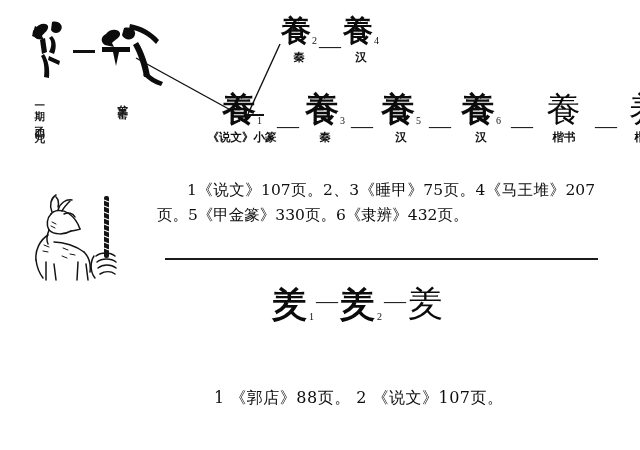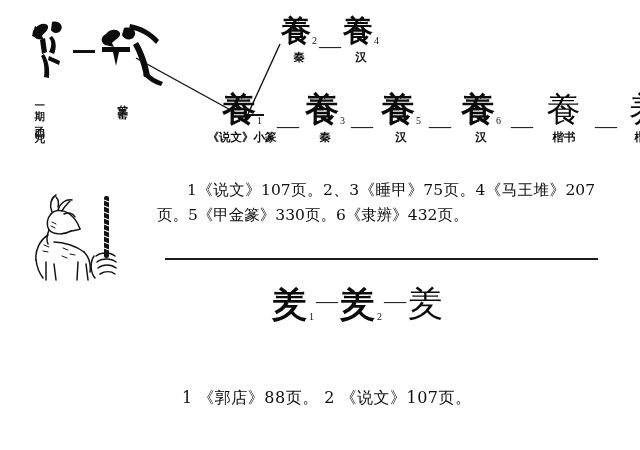--- a/index.html
+++ b/index.html
@@ -87,20 +87,21 @@
     text-align: justify;
   }
 
   .ref-bottom {
     position: absolute;
     font-family: "DejaVu Serif", "Liberation Serif", serif;
     font-size: 16px;
     color: #0e0e0e;
     white-space: nowrap;
     letter-spacing: 0.5px;
+    margin-left: 32px;
   }
 
   
   .divider {
     position: absolute;
     background: #1b1b1b;
     height: 1.6px;
   }
 
   

